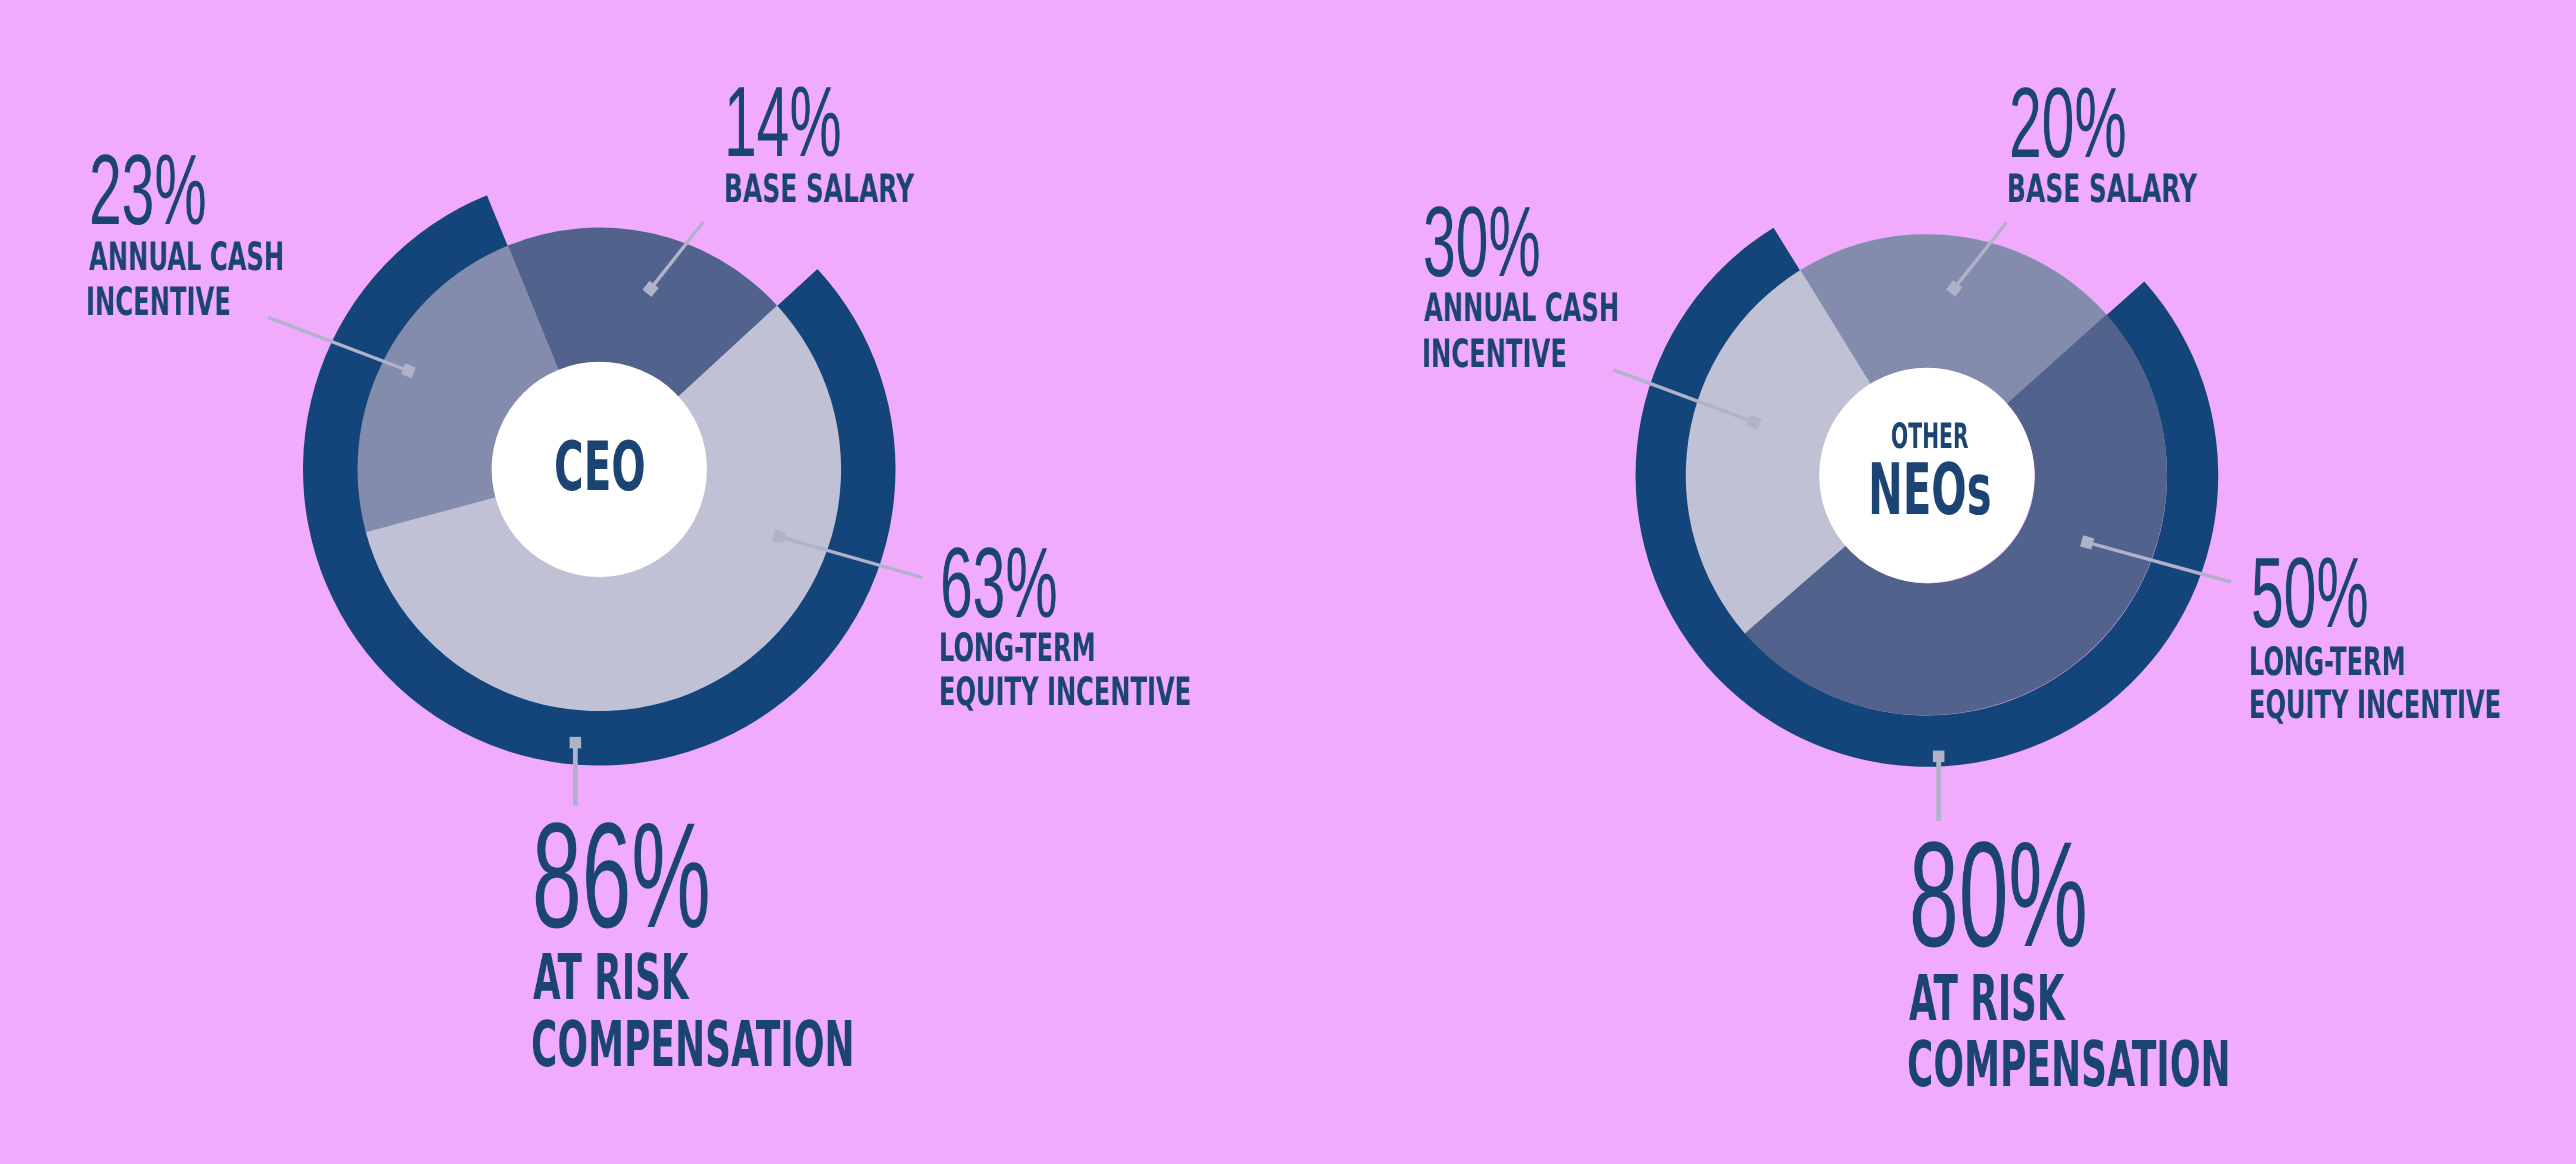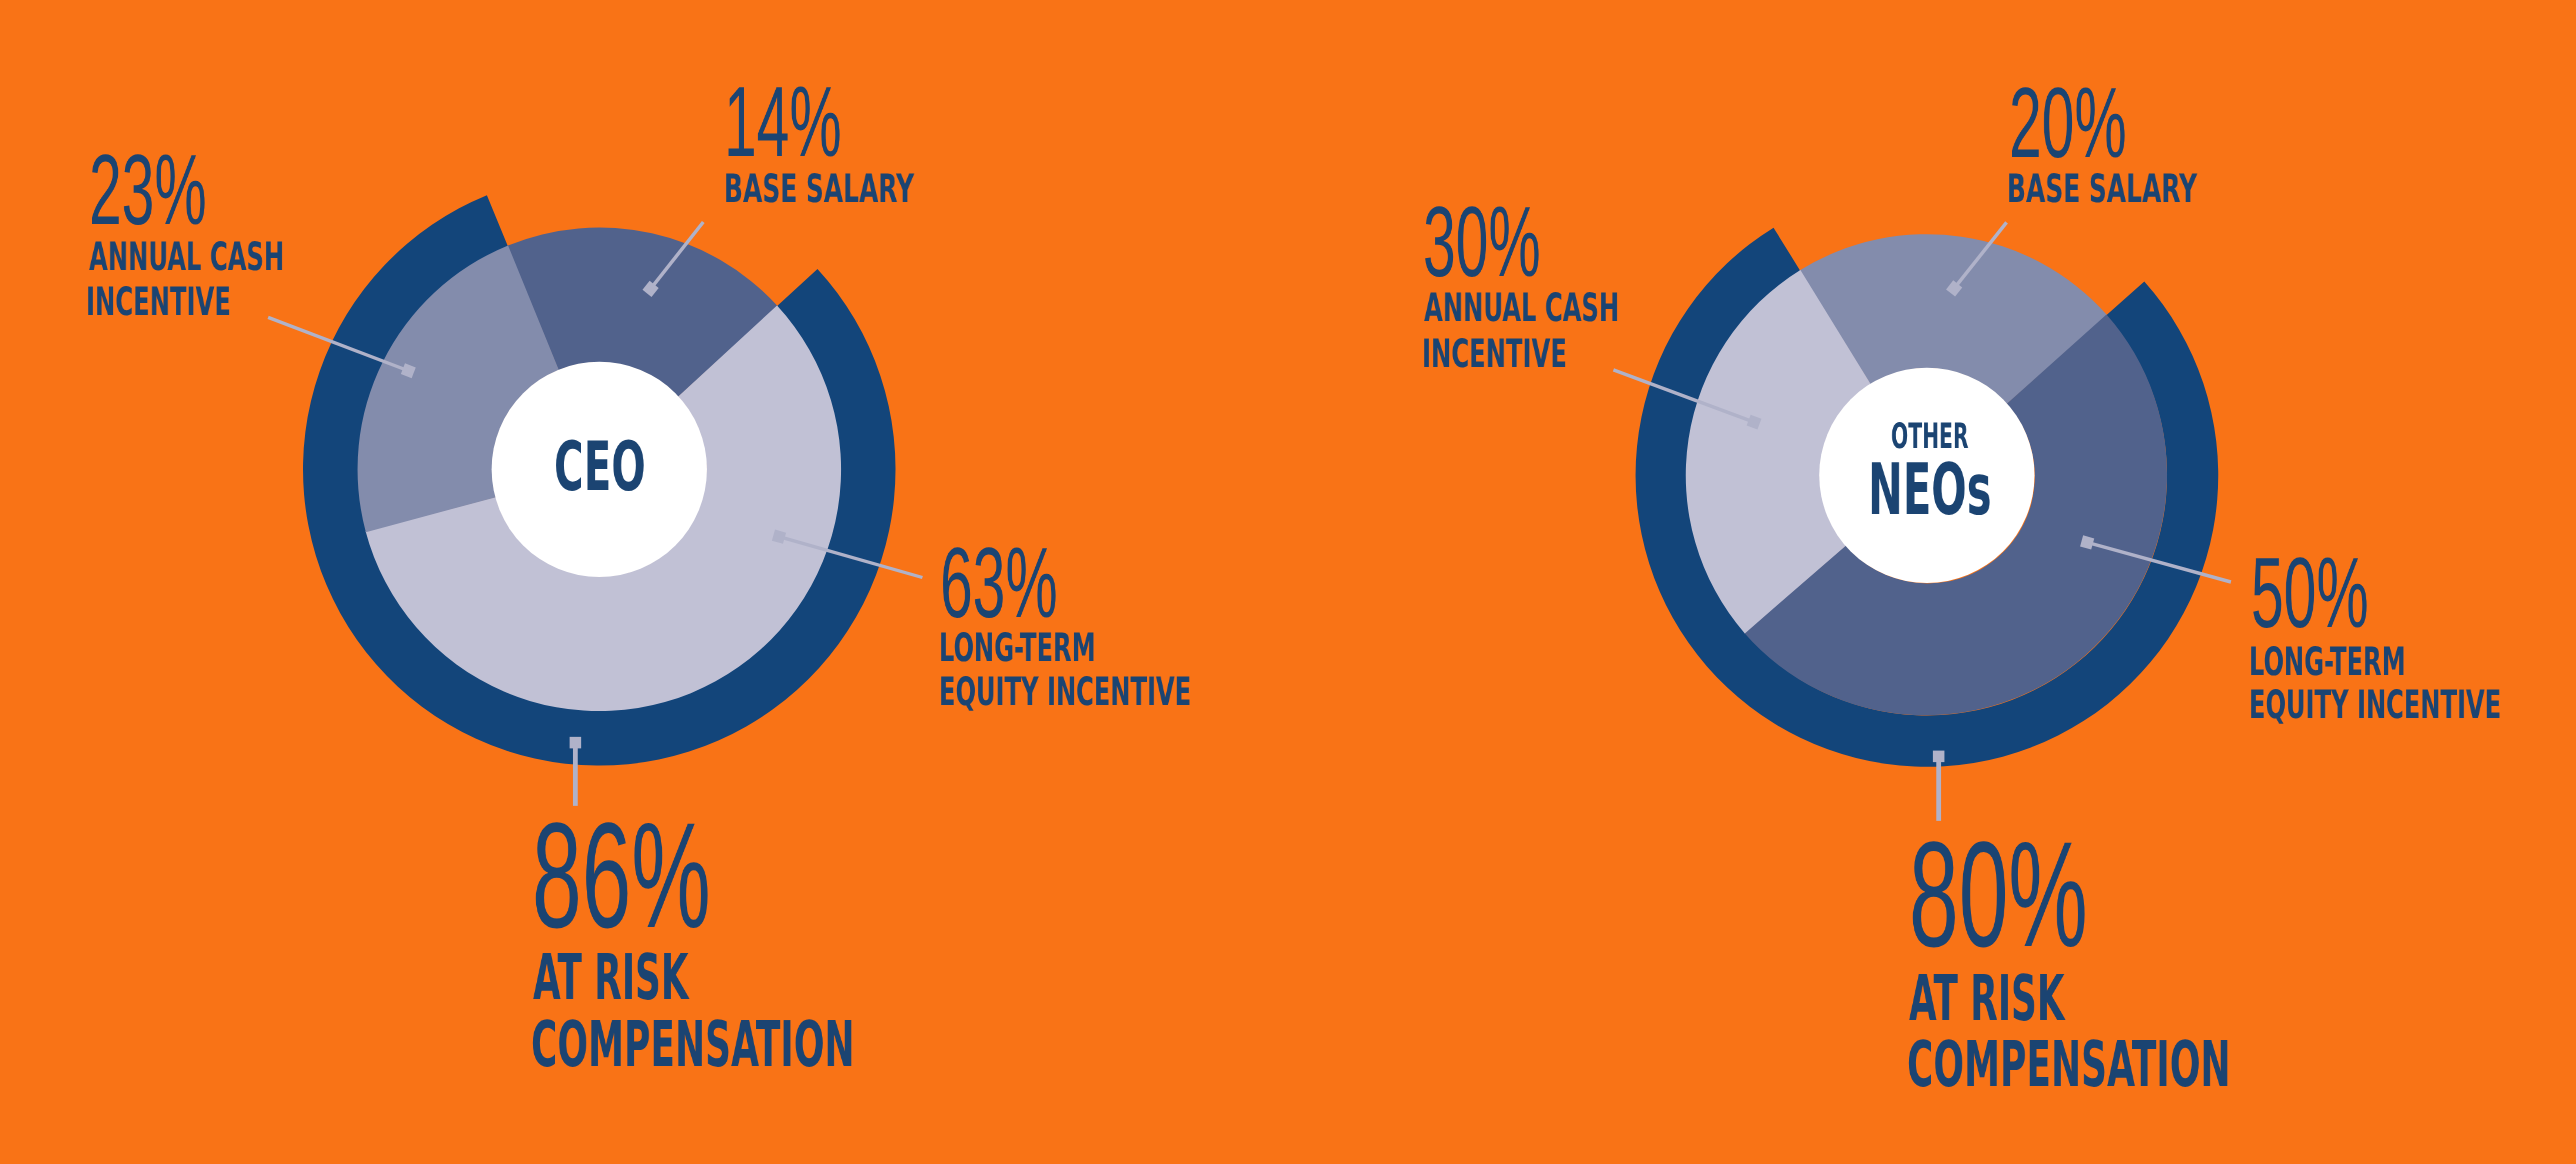--- a/index.html
+++ b/index.html
@@ -1,19 +1,19 @@
 <!DOCTYPE html>
 <html style="font-size:13.6px"><head>
 <meta charset="utf-8">
 <title>Executive Compensation Mix</title>
 <style>
   html,body{margin:0;padding:0;}
   body{width:2576px;height:1165px;background:#ffffff;overflow:hidden;
        font-family:"Liberation Sans",sans-serif;-webkit-font-smoothing:antialiased;}
-  #stage{position:relative;width:2576px;height:1165px;background:#f97316;}
+  #stage{position:relative;width:2576px;height:1165px;background:#f0abfc;}
   svg.layer{position:absolute;left:0;top:0;width:2576px;height:1165px;overflow:visible;}
   .txt{position:absolute;color:#1b4472;white-space:nowrap;line-height:1;
        transform-origin:left top;-webkit-font-smoothing:antialiased;
        text-rendering:geometricPrecision;will-change:transform;}
   .num{font-family:"Liberation Sans",sans-serif;font-weight:400;}
   .cap{font-family:"DejaVu Sans Condensed","DejaVu Sans",sans-serif;font-weight:700;}
 </style>
 </head>
 <body>
 

